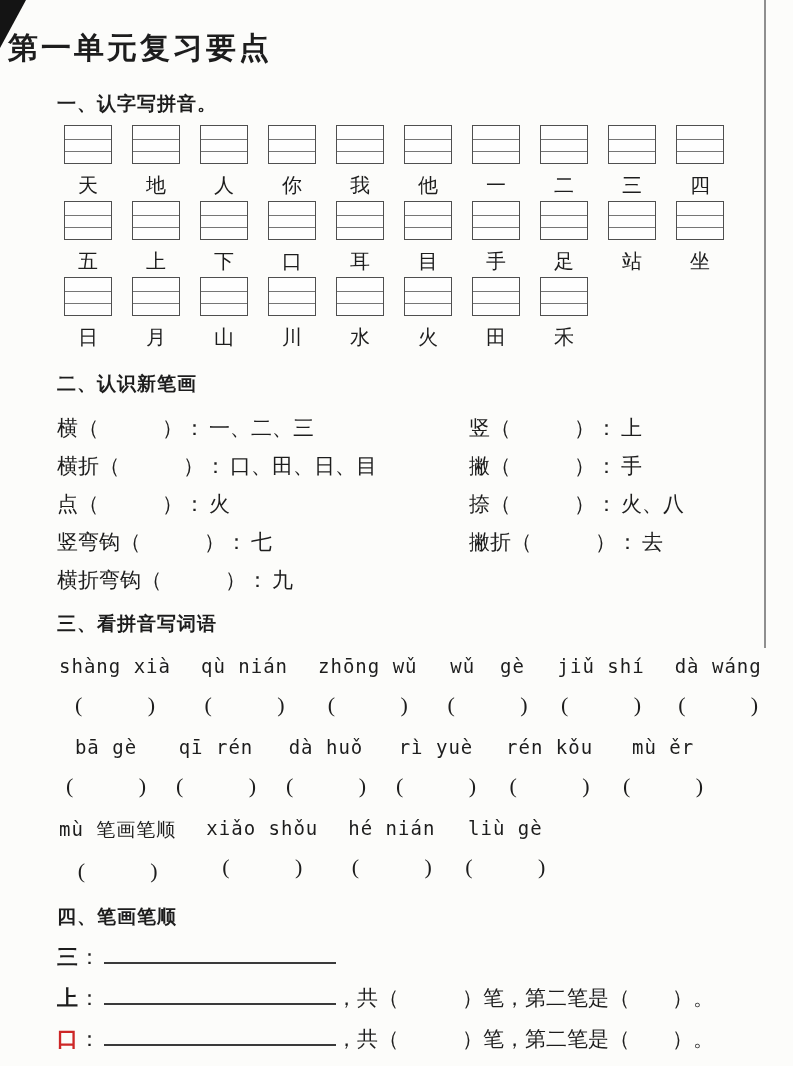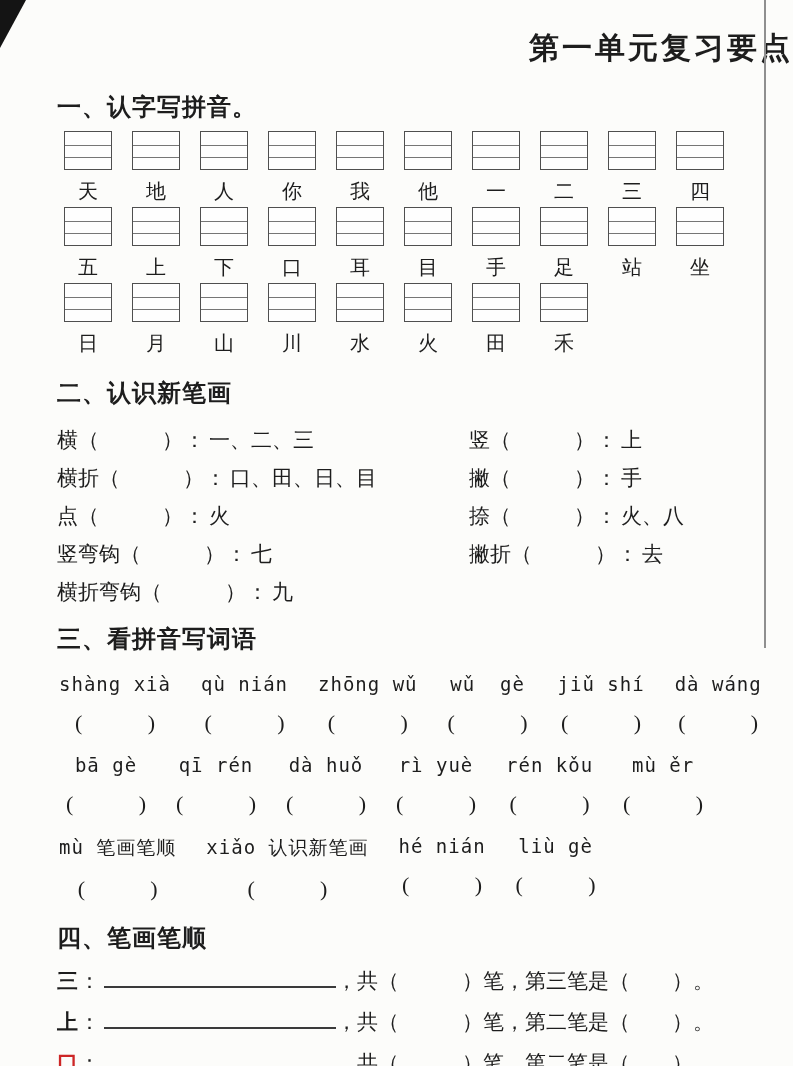--- a/index.html
+++ b/index.html
@@ -3,24 +3,24 @@
 <meta charset="utf-8">
 <style>
   html,body{margin:0;padding:0;background:#e9e9e9;}
   .page{position:relative;width:793px;height:1066px;background:#fcfcfa;overflow:hidden;
         color:#1d1d1d;font-family:"Liberation Serif",serif;}
   
   .corner{position:absolute;left:0;top:0;width:26px;height:48px;background:#141414;
           clip-path:polygon(0 0,100% 0,0 100%);}
   .scanline{position:absolute;left:764px;top:0;width:2px;height:648px;background:#8f8f8f;}
   
-  .title{margin:28px 0 0 0;text-align:right;font-family:"Liberation Sans",sans-serif;
-         font-weight:bold;font-size:30px;letter-spacing:3px;}
+  .title{margin:28px 0 0 0;text-align:left;font-family:"Liberation Sans",sans-serif;
+         font-weight:bold;font-size:30px;letter-spacing:3px;padding-left:8px;}
   .sec-heading{margin:0 0 0 57px;font-family:Liberation Serif, serif;
-               font-weight:bold;font-size:24px;letter-spacing:1px;}
+               font-weight:bold;font-size:19px;letter-spacing:1px;}
   .h1-s1{margin-top:22px;} .h1-s2{margin-top:20px;} .h1-s3{margin-top:12px;} .h1-s4{margin-top:20px;}
   
   .grid-wrap{margin-top:8px;}
   .grid-row{display:flex;gap:20px;margin:2px 0 0 64px;}
   .cell{width:48px;display:flex;flex-direction:column;align-items:center;}
   .pbox{width:48px;height:39px;box-sizing:border-box;border:1.5px solid #4f4f4f;
         position:relative;background:#fefefe;}
   .gl{position:absolute;left:0;right:0;border-top:1px solid #767676;}
   .gl1{top:36%;} .gl2{top:67%;}
   .hanzi{margin-top:8px;height:27px;font-size:20px;line-height:27px;}
@@ -368,21 +368,21 @@
       </div>
       <div class="py-row">
         <div class="pw">
           <div class="py">mù 笔画笔顺</div>
           <div class="parens">
             <span>(</span>
             <span>)</span>
           </div>
         </div>
         <div class="pw">
-          <div class="py">xiǎo 认识新笔画</div>
+          <div class="py">xiǎo shǒu</div>
           <div class="parens">
             <span>(</span>
             <span>)</span>
           </div>
         </div>
         <div class="pw">
           <div class="py">hé nián</div>
           <div class="parens">
             <span>(</span>
             <span>)</span>
@@ -393,17 +393,17 @@
           <div class="parens">
             <span>(</span>
             <span>)</span>
           </div>
         </div>
       </div>
     </div>
 
   <h2 class="sec-heading h1-s4">四、笔画笔顺</h2>
   <div class="order-wrap">
-      <div class="order-line"><span class="ochar">三</span><span class="ocolon">：</span><span class="uline"></span><span class="otail">，共（　　　）笔，第三笔是（　　）。</span></div>
+      <div class="order-line"><span class="ochar">三</span><span class="ocolon">：</span><span class="uline"></span></div>
       <div class="order-line"><span class="ochar">上</span><span class="ocolon">：</span><span class="uline"></span><span class="otail">，共（　　　）笔，第二笔是（　　）。</span></div>
       <div class="order-line"><span class="ochar red">口</span><span class="ocolon">：</span><span class="uline"></span><span class="otail">，共（　　　）笔，第二笔是（　　）。</span></div>
     </div>
 </div>
 
 </body></html>

